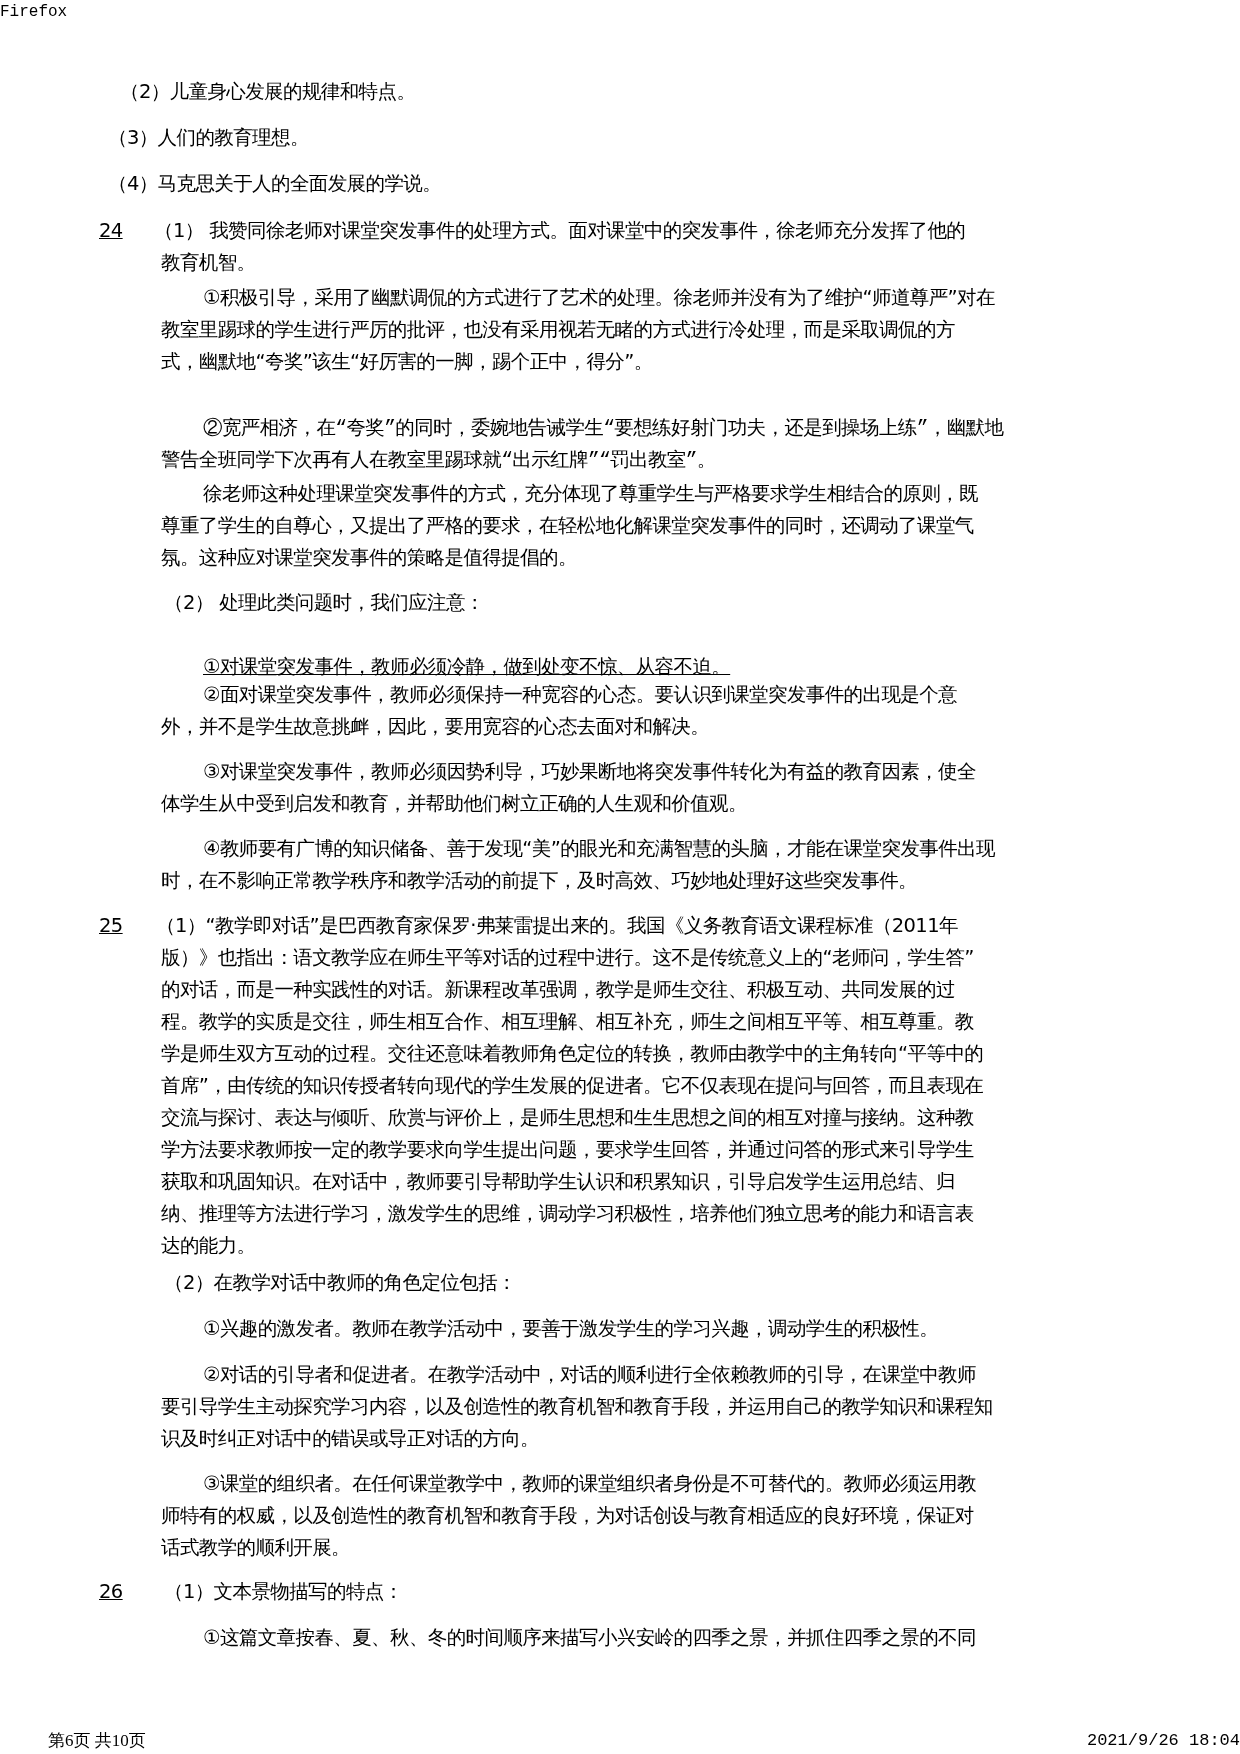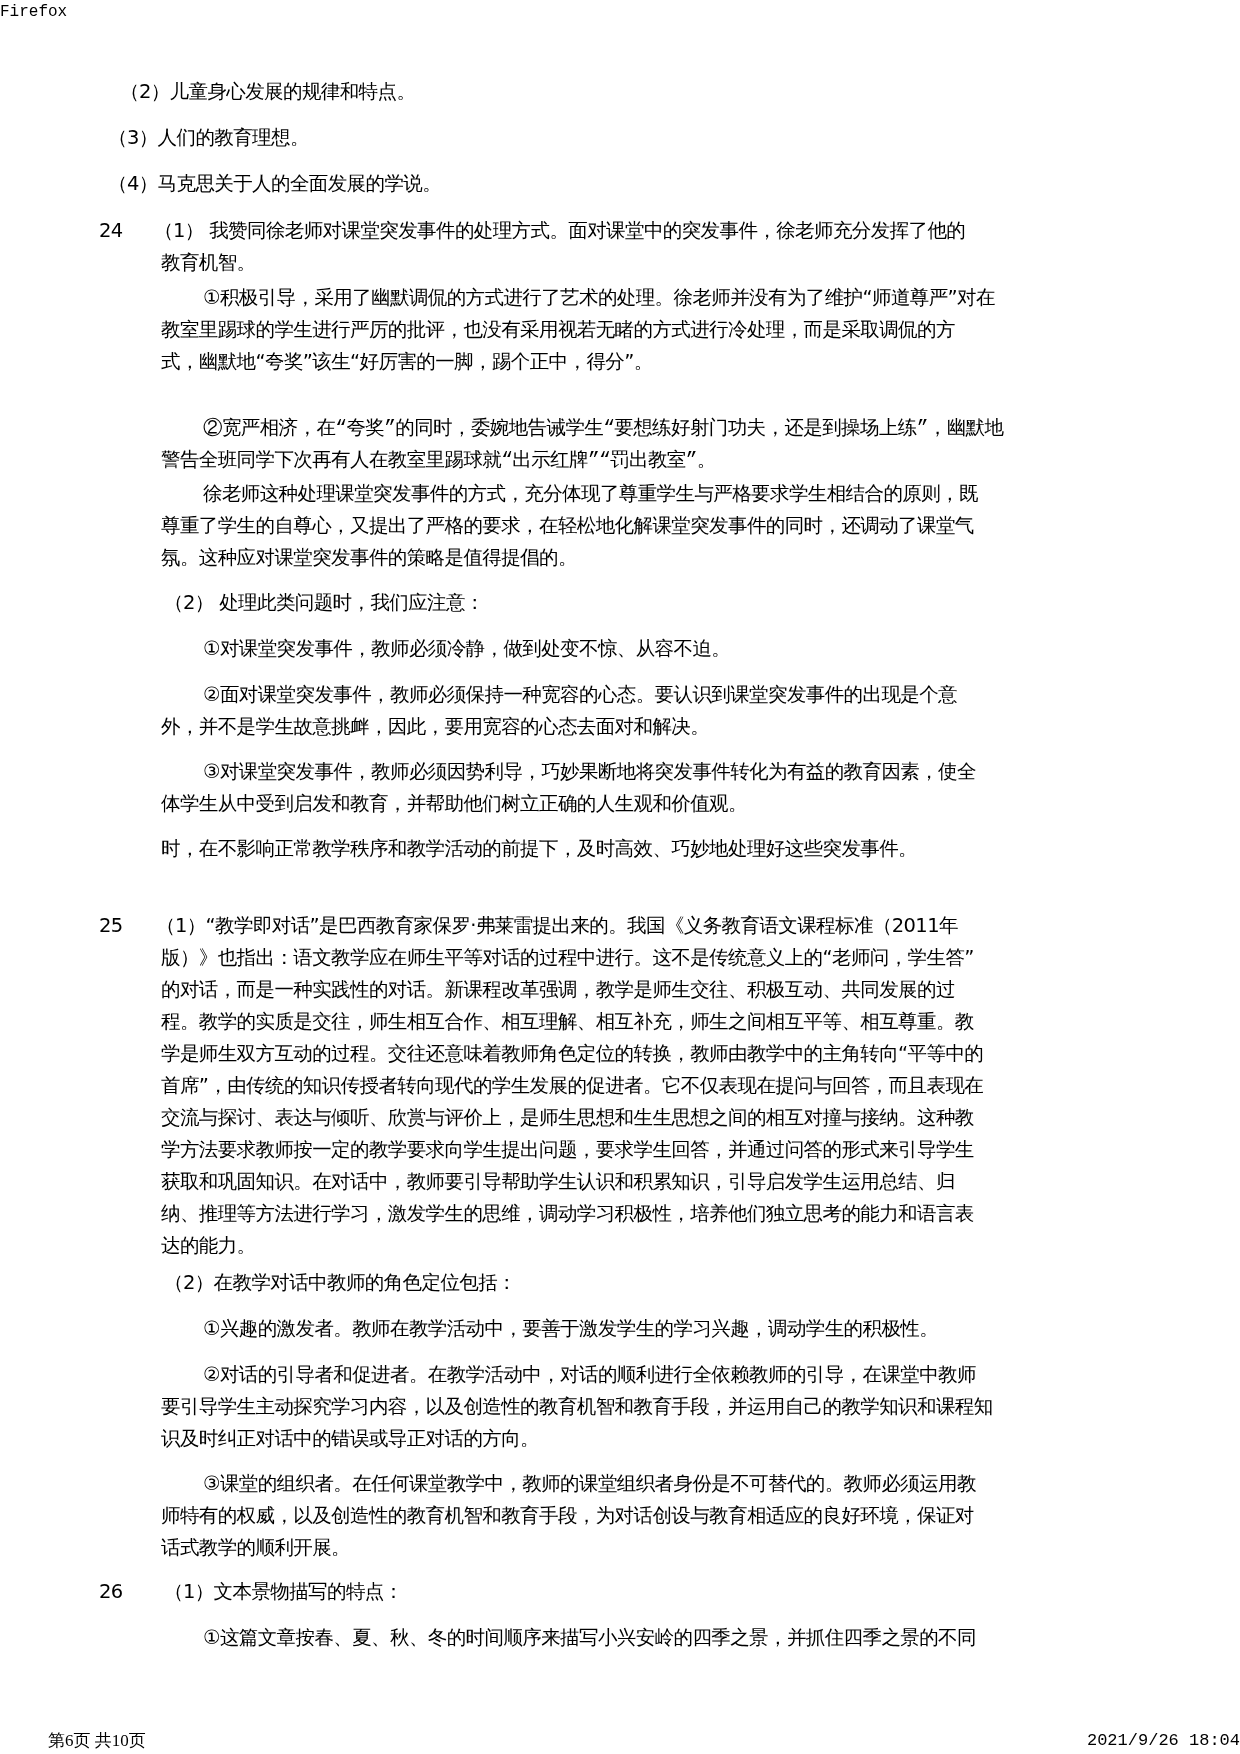--- a/index.html
+++ b/index.html
@@ -51,20 +51,21 @@
     font-size: 19.5px;
     line-height: 32px;
     letter-spacing: -0.6px;
     white-space: nowrap;
   }
   .qnum {
     position: absolute;
     font-size: 19.5px;
     line-height: 32px;
     letter-spacing: -0.6px;
+    text-decoration: underline;
   }
   .para {
     position: absolute;
     left: 161px;
     width: 960px;
     font-size: 19.5px;
     line-height: 32px;
     letter-spacing: -0.6px;
   }
   .para .ln {
@@ -104,35 +105,36 @@
   </div>
 
   <div class="para" style="top:478px;">
     <span class="ln indent">徐老师这种处理课堂突发事件的方式，充分体现了尊重学生与严格要求学生相结合的原则，既</span>
     <span class="ln">尊重了学生的自尊心，又提出了严格的要求，在轻松地化解课堂突发事件的同时，还调动了课堂气</span>
     <span class="ln">氛。这种应对课堂突发事件的策略是值得提倡的。</span>
   </div>
 
   <div class="line-block" style="left:164px; top:587px;">（2） 处理此类问题时，我们应注意：</div>
 
-  <div class="para" style="top:633px;">
+  <div class="para" style="top:651px;text-decoration:underline;">
     <span class="ln indent">①对课堂突发事件，教师必须冷静，做到处变不惊、从容不迫。</span>
   </div>
 
   <div class="para" style="top:679px;">
     <span class="ln indent">②面对课堂突发事件，教师必须保持一种宽容的心态。要认识到课堂突发事件的出现是个意</span>
     <span class="ln">外，并不是学生故意挑衅，因此，要用宽容的心态去面对和解决。</span>
   </div>
 
   <div class="para" style="top:756px;">
     <span class="ln indent">③对课堂突发事件，教师必须因势利导，巧妙果断地将突发事件转化为有益的教育因素，使全</span>
     <span class="ln">体学生从中受到启发和教育，并帮助他们树立正确的人生观和价值观。</span>
   </div>
 
   <div class="para" style="top:833px;">
+    <span class="ln indent">④教师要有广博的知识储备、善于发现“美”的眼光和充满智慧的头脑，才能在课堂突发事件出现</span>
     <span class="ln">时，在不影响正常教学秩序和教学活动的前提下，及时高效、巧妙地处理好这些突发事件。</span>
   </div>
 
   <div class="qnum" style="left:99px; top:910px;">25</div>
   <div class="para" style="top:910px; left:156px;">
     <span class="ln">（1）“教学即对话”是巴西教育家保罗·弗莱雷提出来的。我国《义务教育语文课程标准（2011年</span>
     <span class="ln" style="padding-left:5px;">版）》也指出：语文教学应在师生平等对话的过程中进行。这不是传统意义上的“老师问，学生答”</span>
     <span class="ln" style="padding-left:5px;">的对话，而是一种实践性的对话。新课程改革强调，教学是师生交往、积极互动、共同发展的过</span>
     <span class="ln" style="padding-left:5px;">程。教学的实质是交往，师生相互合作、相互理解、相互补充，师生之间相互平等、相互尊重。教</span>
     <span class="ln" style="padding-left:5px;">学是师生双方互动的过程。交往还意味着教师角色定位的转换，教师由教学中的主角转向“平等中的</span>

